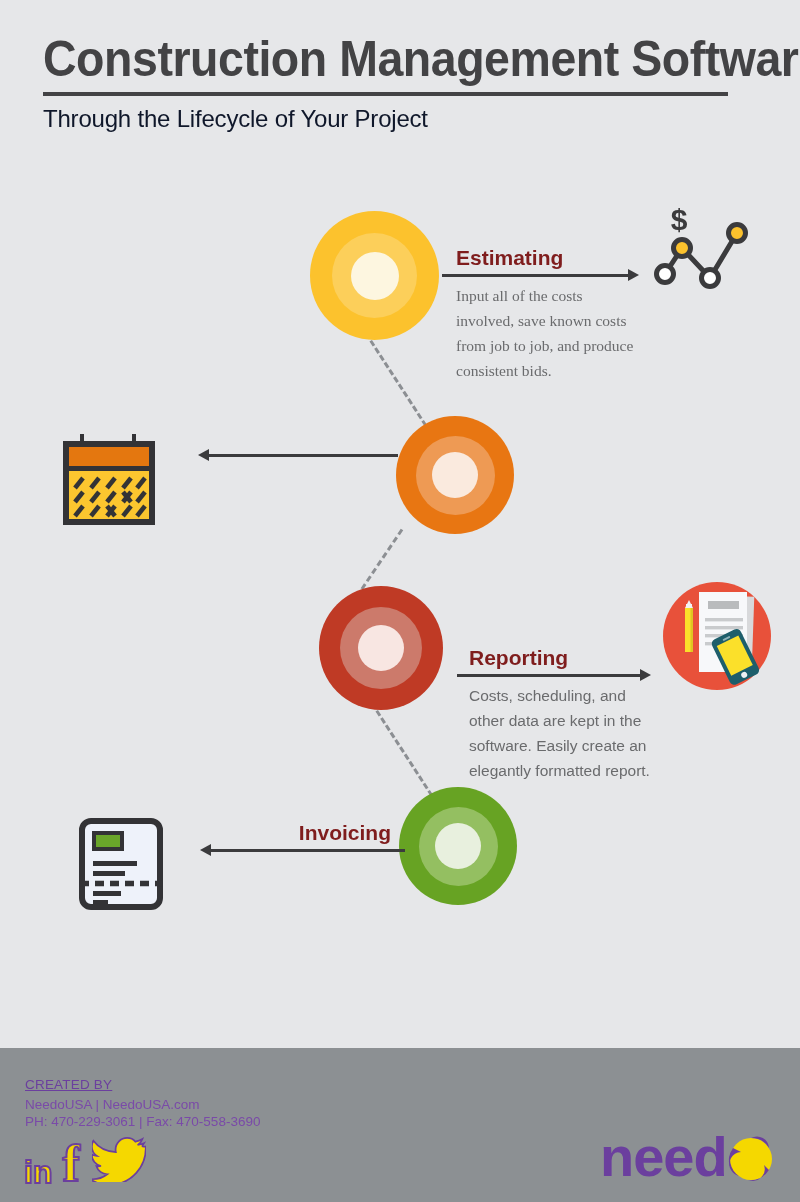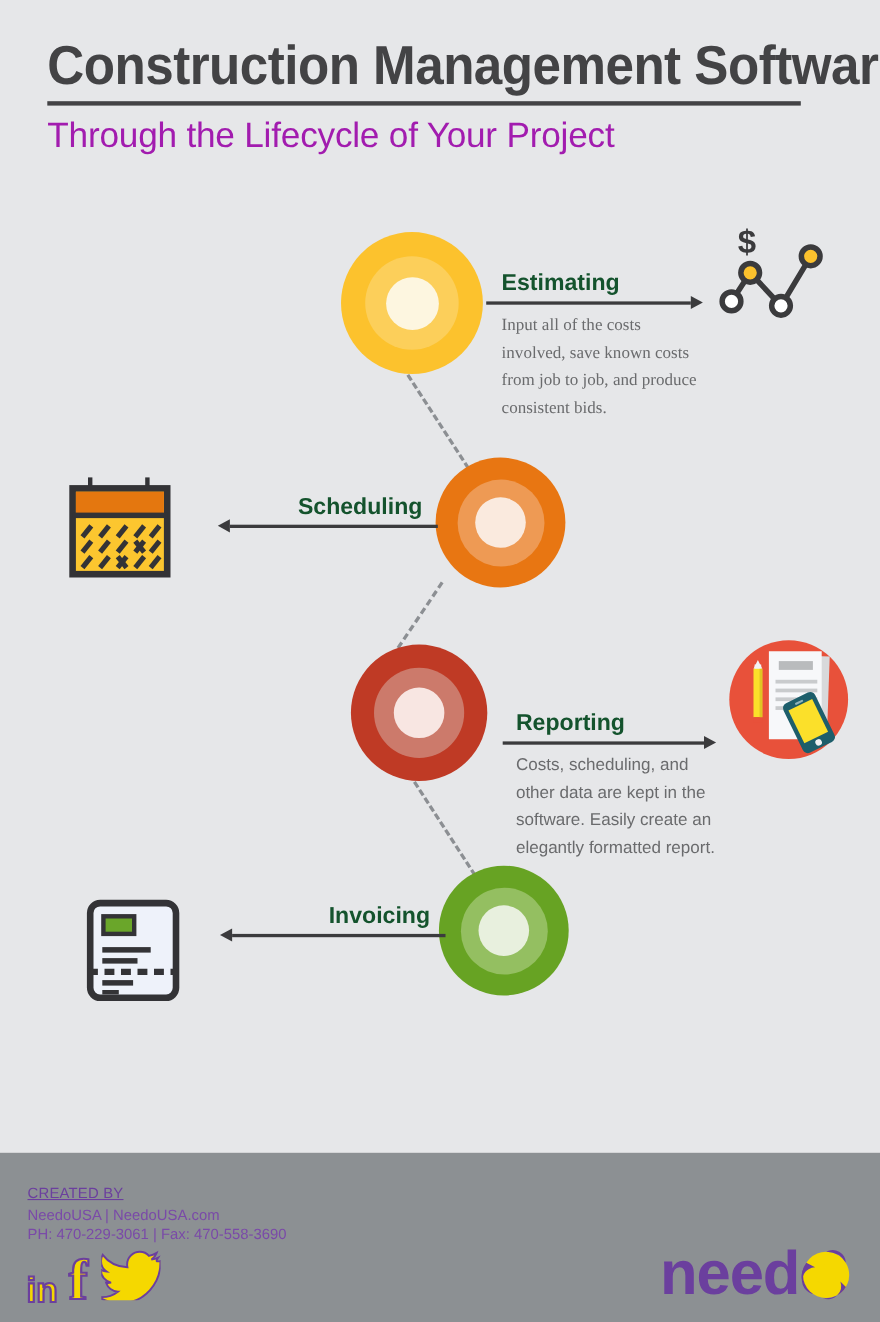--- a/index.html
+++ b/index.html
@@ -22,39 +22,39 @@
     letter-spacing: -0.5px;
     line-height: 1.08;
     transform: scaleX(0.93);
     transform-origin: left center;
     white-space: nowrap;
   }
   .title-rule {
     width: 685px; height: 4px; background: #434345; margin-top: 6px;
   }
   .subtitle {
-    font-size: 32px; color: #a21caf; margin-top: 9px;
+    font-size: 24px; color: #0f172a; margin-top: 9px;
     letter-spacing: -0.2px; white-space: nowrap;
   }
 
   
   .connector { position: absolute; border-top: 3px dashed #8c8f93;
                transform-origin: left center; }
 
   
   .circle {
     position: absolute; border-radius: 50%;
     display: flex; align-items: center; justify-content: center;
   }
   .circle .mid { border-radius: 50%; display: flex; align-items: center; justify-content: center; }
   .circle .core { border-radius: 50%; }
 
   
   .step-head {
-    font-size: 21px; font-weight: bold; color: #14532d;
+    font-size: 21px; font-weight: bold; color: #7f1d1d;
     line-height: 1.1; white-space: nowrap;
   }
   .step-body {
     font-size: 15.5px; color: #6a6b6d; line-height: 1.62;
   }
   .arrow-row { position: relative; height: 12px; }
   .arrow-line { position: absolute; top: 5px; height: 3px; background: #3b3b3d; }
   .arrow-head { position: absolute; width: 0; height: 0; top: 0px; }
   .arrow-head.right {
     border-top: 6.5px solid transparent; border-bottom: 6.5px solid transparent;
@@ -131,21 +131,20 @@
     </svg>
   </div>
 
   <div class="circle" style="left:396px; top:416px; width:118px; height:118px; background:#e87612;">
     <div class="mid" style="width:79px; height:79px; background:#ee9a54;">
       <div class="core" style="width:46px; height:46px; background:#faeade;"></div>
     </div>
   </div>
 
   <div class="block align-right" style="left:160px; top:449px; width:224px;">
-    <div class="step-head">Scheduling</div>
     <div class="arrow-row">
       <div class="arrow-line" style="left:49px; width:189px;"></div>
       <div class="arrow-head left" style="left:38px;"></div>
     </div>
   </div>
 
   <div style="position:absolute; left:62px; top:432px; width:100px; height:94px;">
     <svg width="100" height="94" viewBox="0 0 100 94">
       <rect x="18" y="2" width="4" height="14" fill="#333336"></rect>
       <rect x="70" y="2" width="4" height="14" fill="#333336"></rect>

